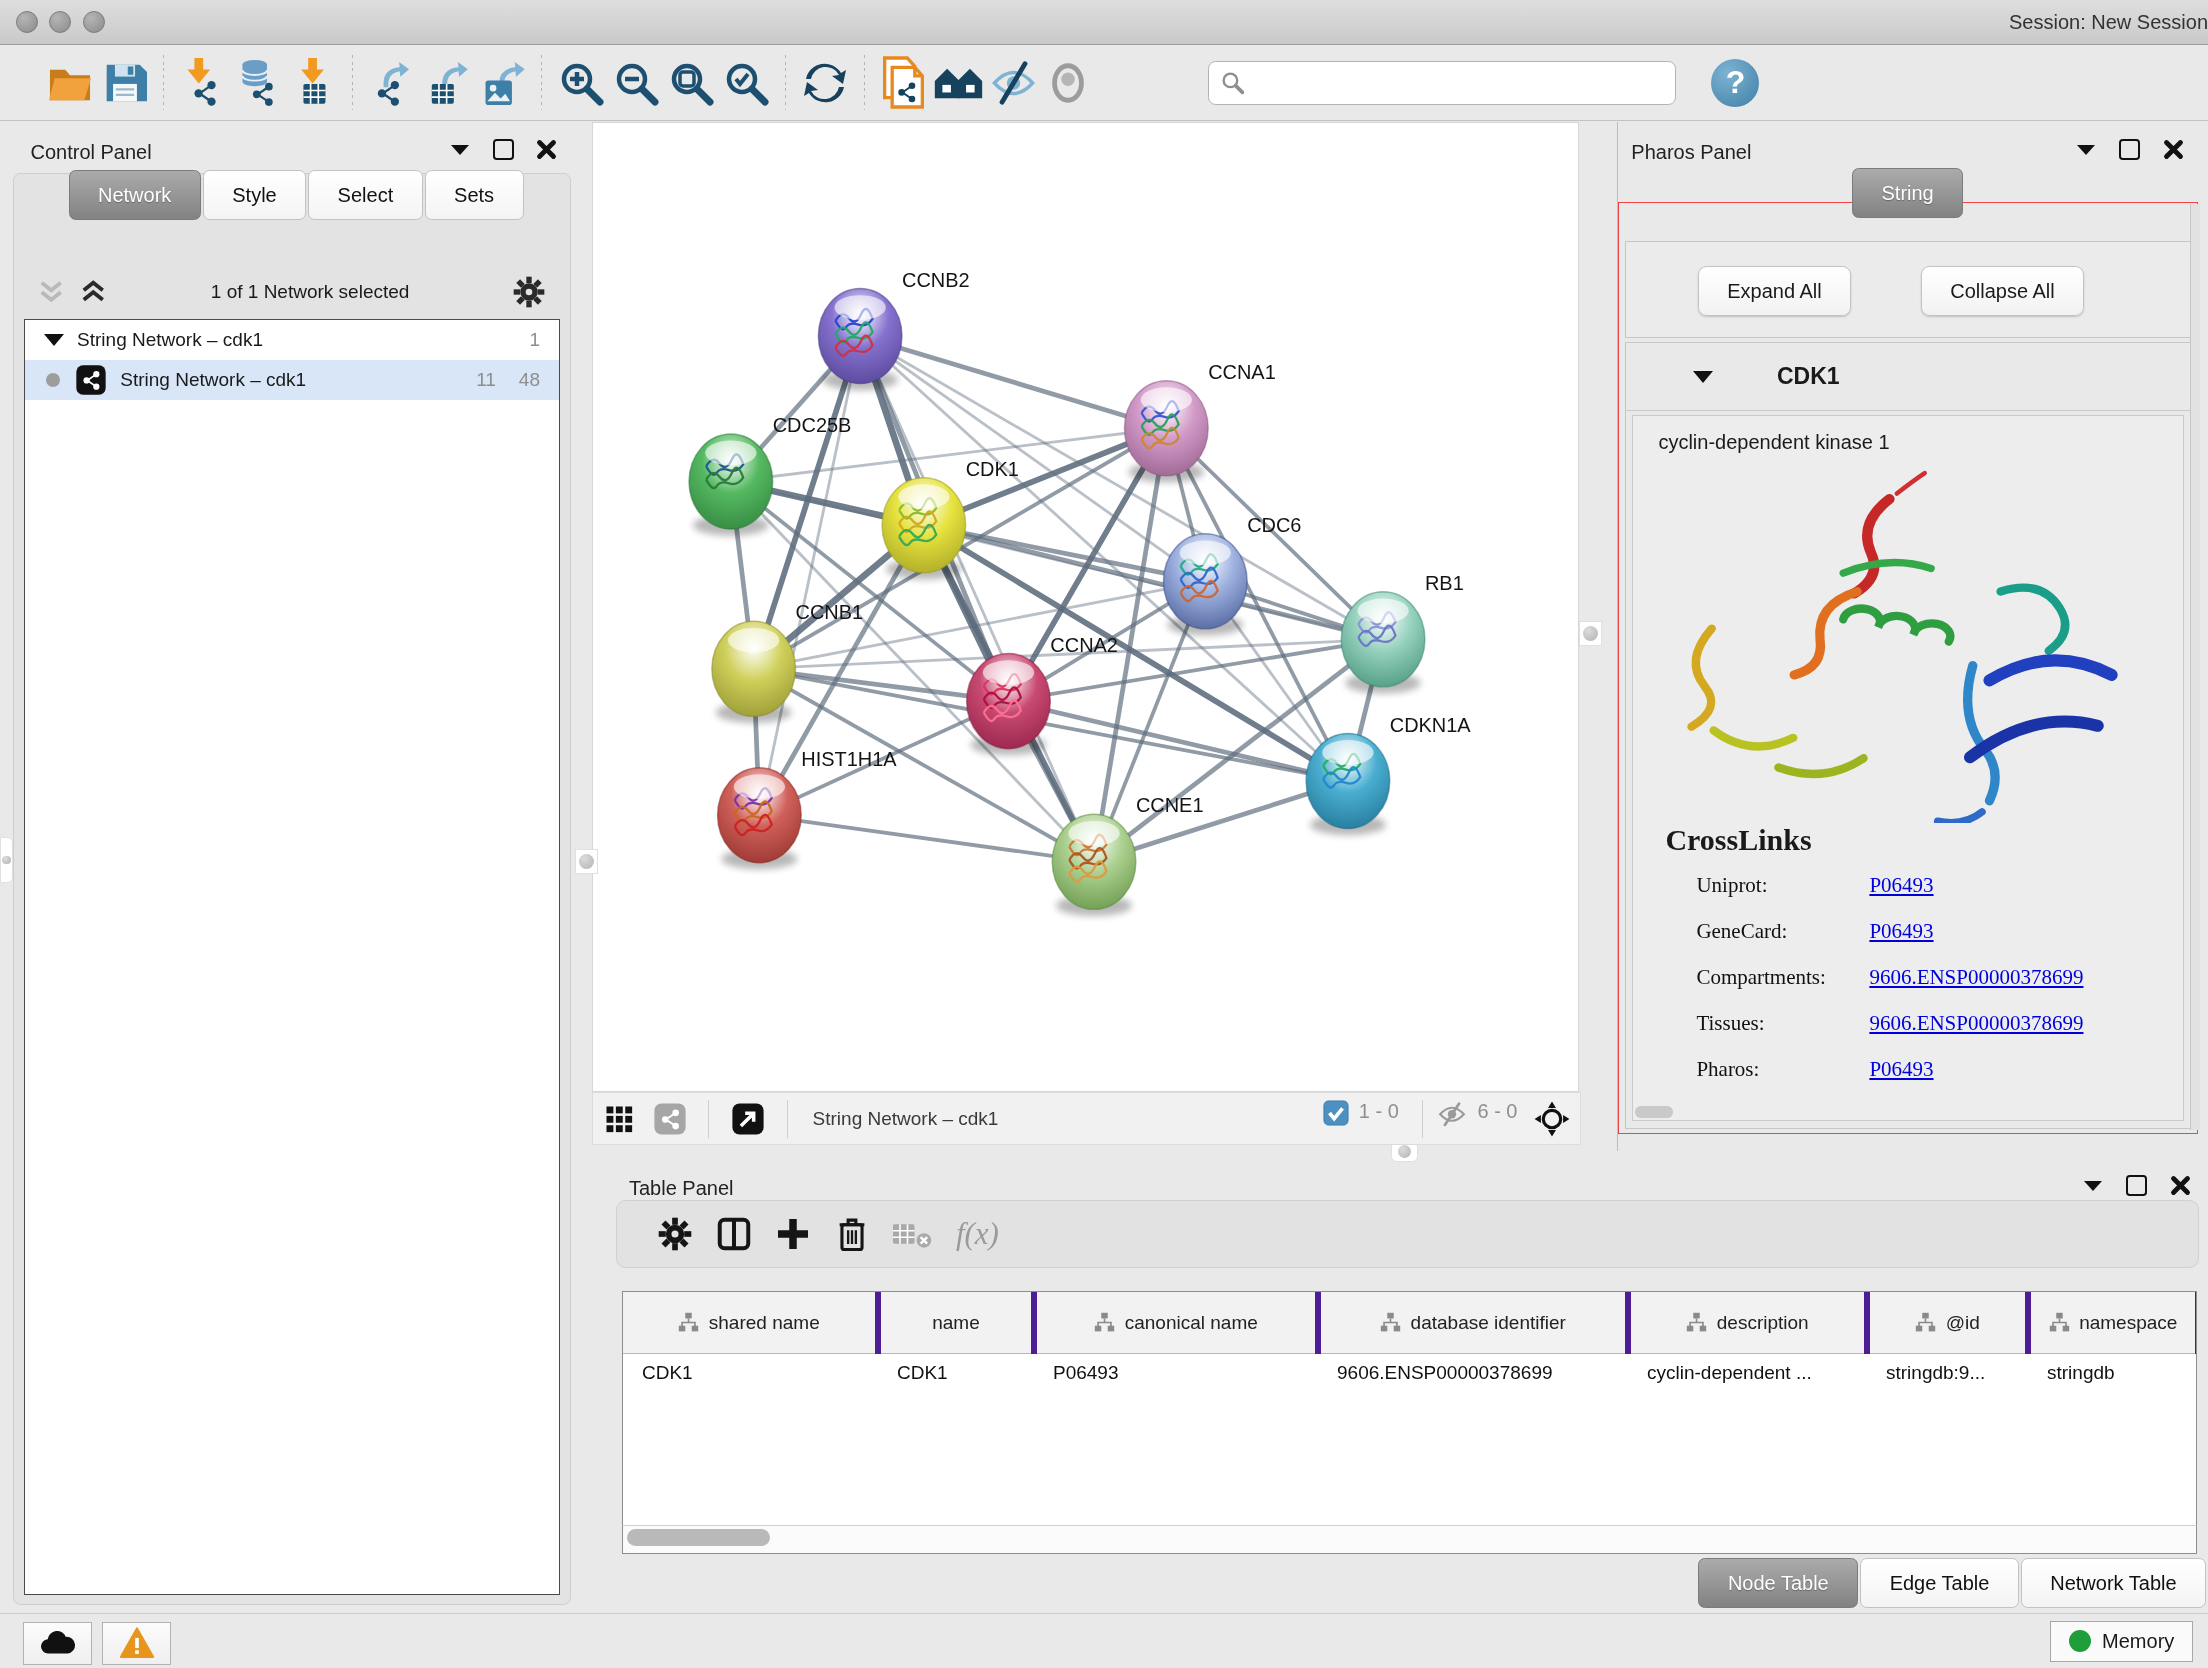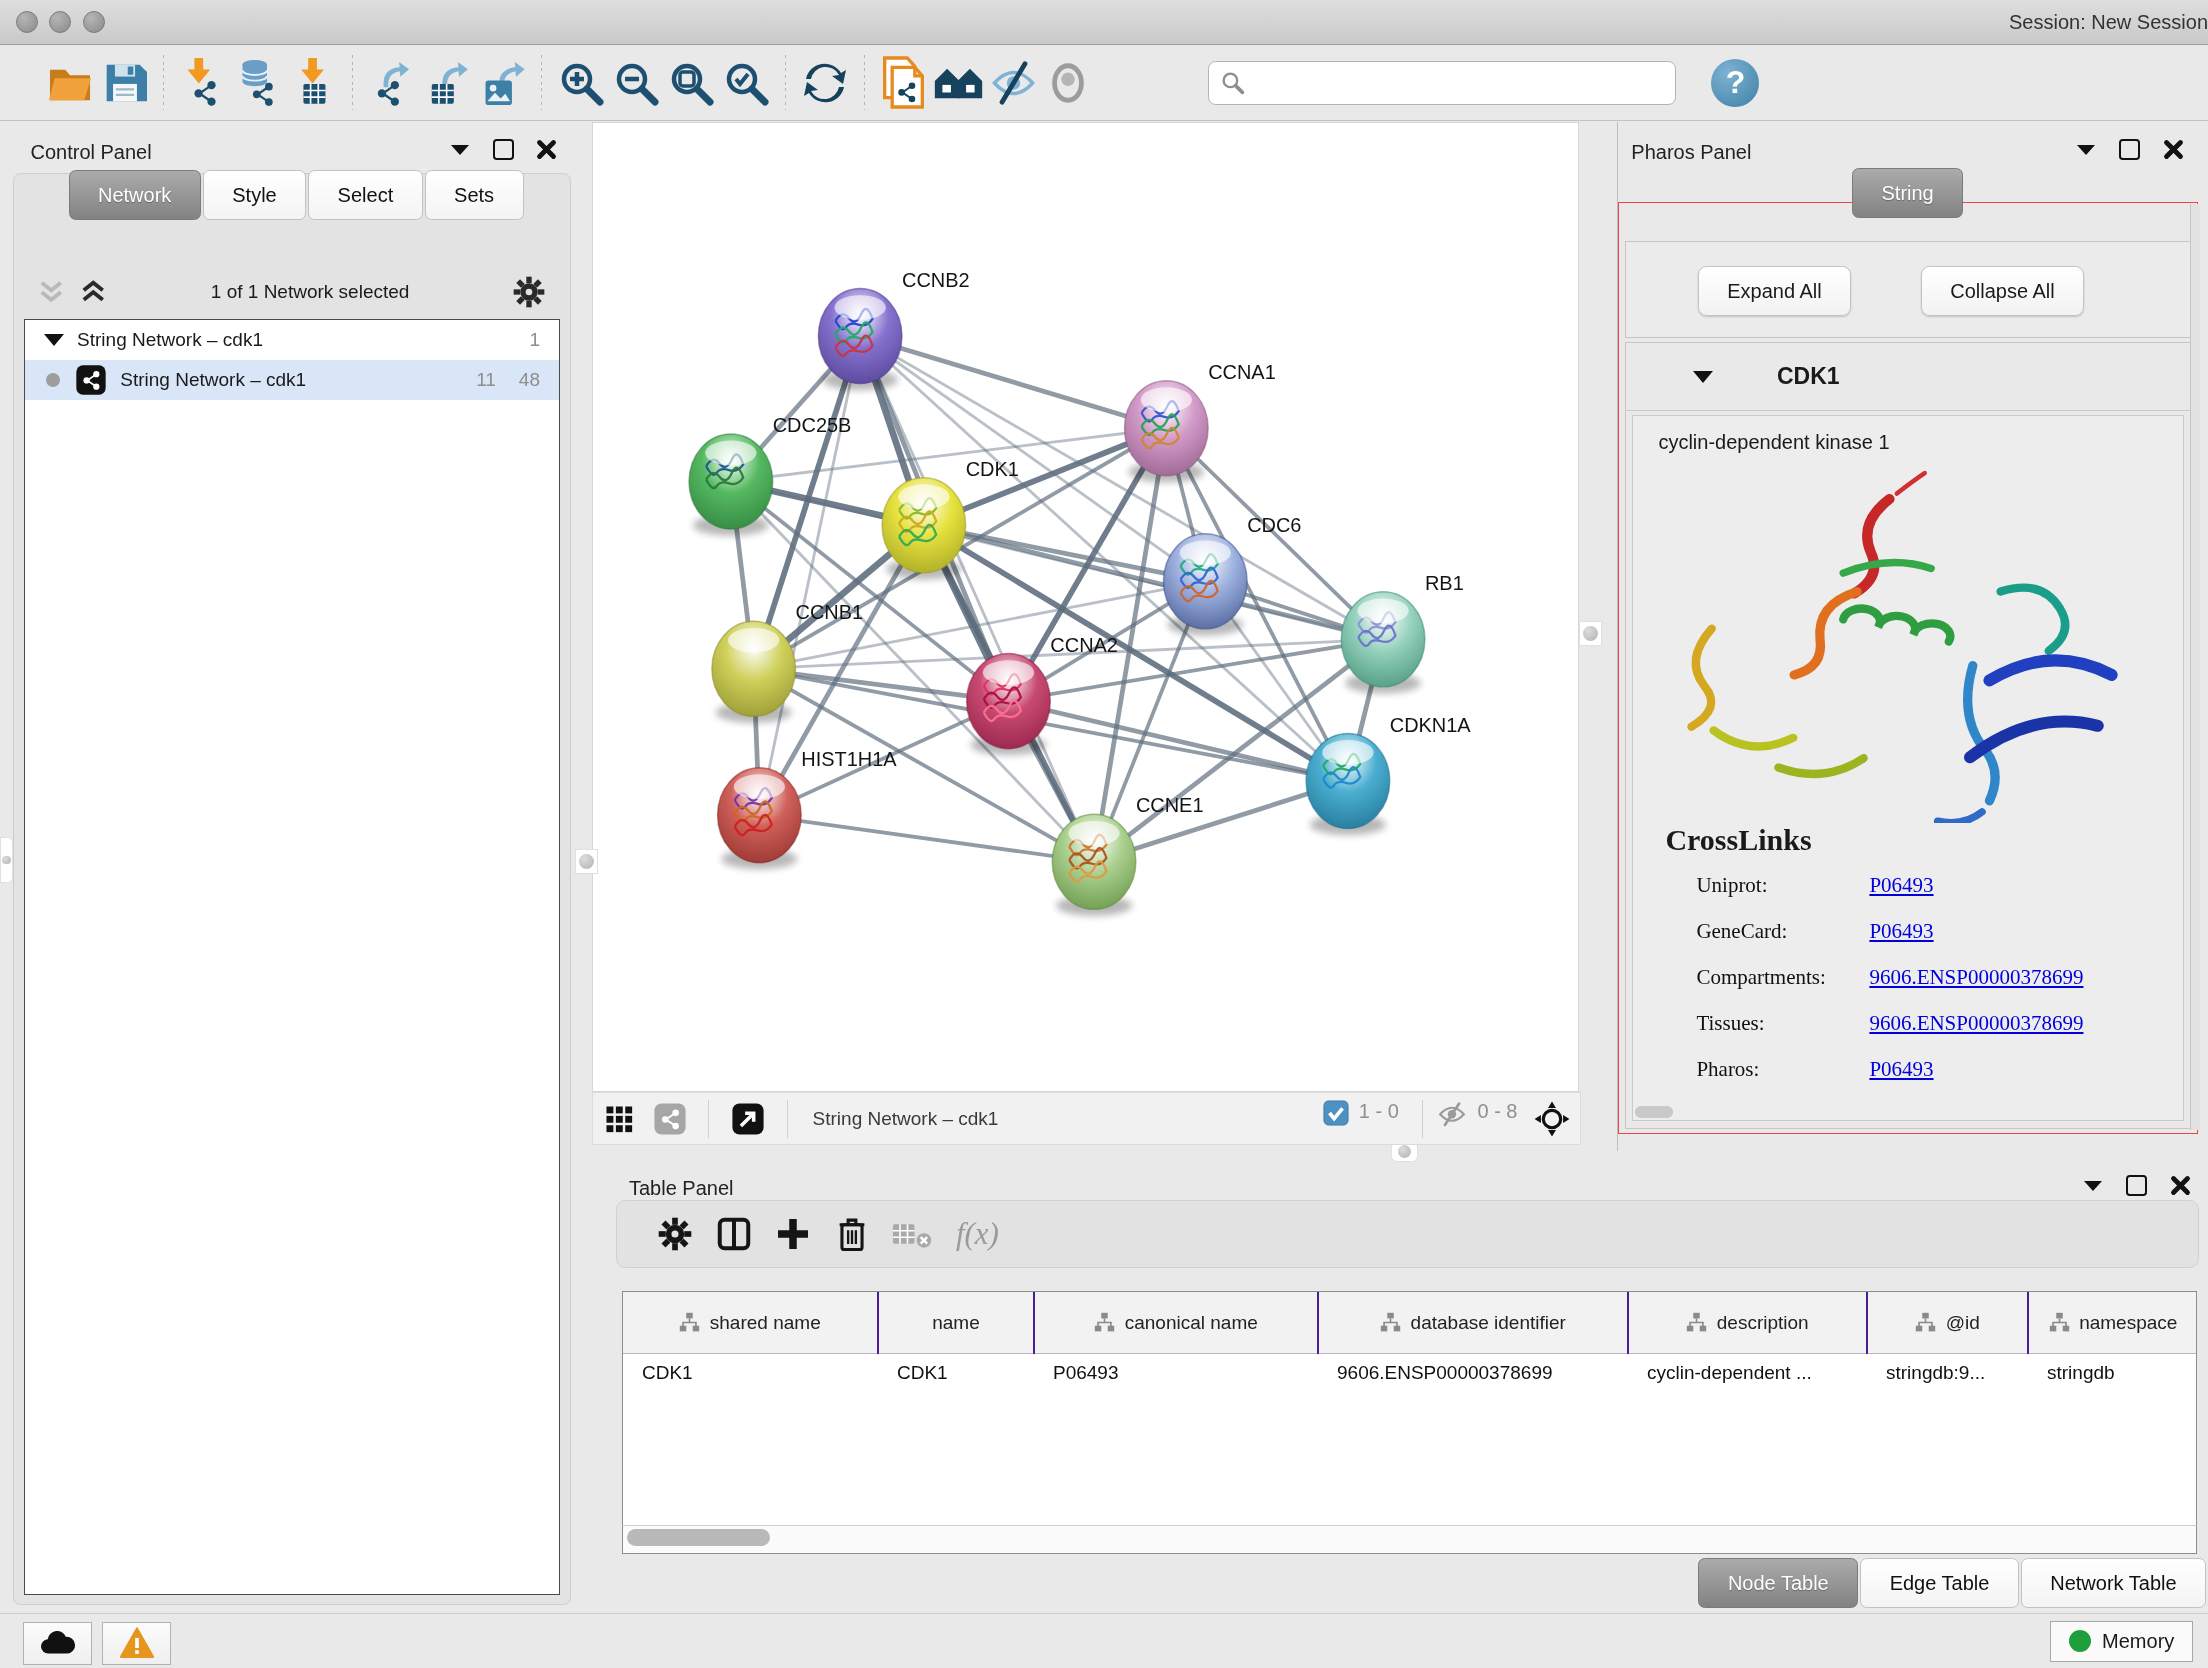--- a/index.html
+++ b/index.html
@@ -75,21 +75,21 @@
   #rp-scroll{position:absolute;right:1px;top:82px;width:9.5px;height:926px;background:#e2e2e2;border-left:1px solid #c6c6c6}
   
   #table-panel{position:absolute;left:604px;top:1162px;right:0;height:447px}
   #tp-toolbar{position:absolute;left:12.4px;right:9.5px;top:38px;height:68px;background:#e2e2e2;
     border:1px solid #d0d0d0;border-radius:9.5px;display:flex;align-items:center;padding-left:28.5px;box-sizing:border-box}
   .tpbtn{width:59px;height:63px;display:flex;align-items:center;justify-content:center}
   #fx-label{font-family:"Liberation Serif",serif;font-style:italic;font-size:31px;color:#9a9a9a;margin-left:15px}
   #tp-table{position:absolute;left:18px;right:11.4px;top:129px;height:234px;background:#fff;
     border:1.9px solid #8d8d8d;overflow:hidden}
   table{border-collapse:collapse;width:100%;table-layout:fixed;font-size:19px}
-  th{background:#f2f2f2;border-bottom:1.9px solid #b9b9b9;border-right:2px solid #4c1d95;height:59px;
+  th{background:#f2f2f2;border-bottom:1.9px solid #b9b9b9;border-right:6px solid #4c1d95;height:59px;
     font-weight:normal;color:#222}
   th .hcell{display:flex;align-items:center;justify-content:center;gap:9.5px}
   td{height:38px;padding:0 0 0 19px;vertical-align:middle;color:#111}
   #tp-hscroll{position:absolute;left:18px;right:11.4px;top:363px;height:27px;background:#fbfbfb;
     border:1.9px solid #8d8d8d;border-top:1px solid #cfcfcf}
   #tp-hthumb{position:absolute;left:3.8px;top:2.9px;width:143px;height:17px;border-radius:8.6px;background:#b9b9b9}
   #tbl-tabs{position:absolute;left:0;right:0;top:396px;height:51px;display:flex;justify-content:flex-end}
   
   #footer{position:absolute;left:0;right:0;bottom:0;height:54px;background:#e9e9e9;border-top:1px solid #cdcdcd}
   .fbtn{position:absolute;top:7.6px;width:67px;height:41px;background:linear-gradient(#fcfcfc,#efefef);
@@ -639,21 +639,21 @@
     <svg width="26" height="26" viewBox="0 0 28 28">
       <rect x="1" y="1" width="26" height="26" rx="5" fill="#4d90c2" stroke="#3a7aaa"></rect>
       <path d="M7 14l5 6 9-11" stroke="#fff" stroke-width="4" fill="none"></path>
       </svg>
     <span class="gray-count" style="margin:0 9.5px 0 9.5px">1 - 0</span>
     <span class="ns-sep"></span>
     <svg width="32" height="28.5" viewBox="0 0 48 48">
       <use href="#sym-eye" width="48" height="48" color="#9a9a9a"></use>
       <path d="M36 6 12 42" stroke="#9a9a9a" stroke-width="4.5" stroke-linecap="round"></path>
       </svg>
-    <span class="gray-count" style="margin:0 15px 0 9.5px">0 - 8</span>
+    <span class="gray-count" style="margin:0 15px 0 9.5px">6 - 0</span>
     <svg width="38" height="38" style="margin-right:9.5px" viewBox="0 0 40 40">
       <use href="#sym-crosshair" width="40" height="40" color="#111"></use>
       </svg>
   </span>
 </div>
 
 <div id="results-panel">
   <div class="hdr-flex" style="height:42px;padding:0 13.3px 0 13.3px">
     <span class="panel-title">Pharos Panel</span>
     <span class="hdr-controls">

